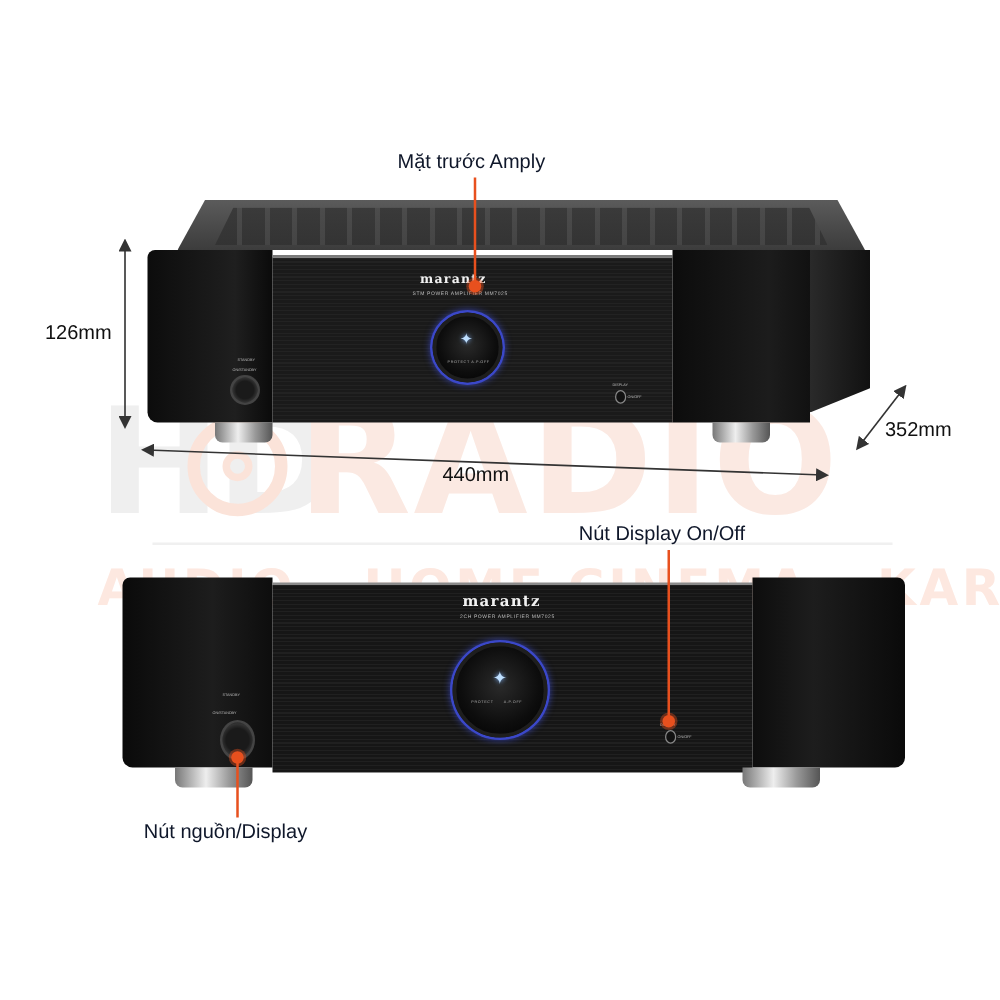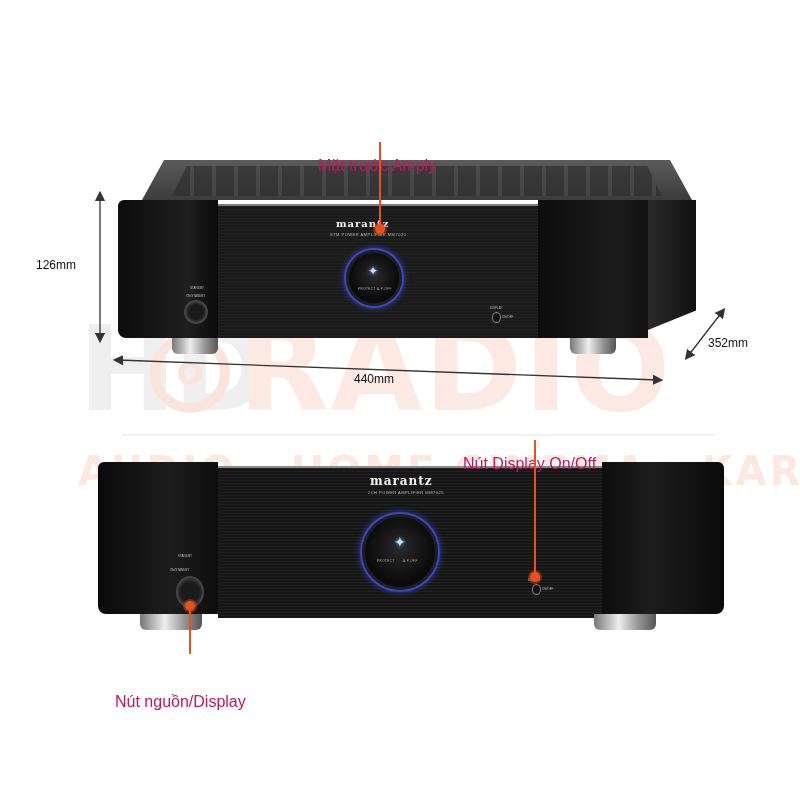--- a/index.html
+++ b/index.html
@@ -14,22 +14,22 @@
            color:#fbe9e2; letter-spacing:2px; font-family:"DejaVu Sans", sans-serif; }
   .wm-line { position:absolute; left:122px; top:434px; width:592px; height:2px; background:#f0f0f0; }
   .wm-tag { position:absolute; left:78px; top:448px; width:650px; font-weight:bold; font-size:40px;
             color:#fde8e0; letter-spacing:3px; white-space:nowrap; font-family:"DejaVu Sans", sans-serif; }
   .wm-target { position:absolute; left:150px; top:333px; width:80px; height:80px; border-radius:50%;
             border:10px solid #fbe3d9; box-sizing:border-box; }
   .wm-target::after { content:""; position:absolute; left:18px; top:18px; width:24px; height:24px;
             border-radius:50%; border:6px solid #fbe3d9; box-sizing:border-box; }
 
   
-  .label { position:absolute; font-size:16px; color:#be185d; white-space:nowrap;margin-top:36px; }
-  .dim { position:absolute; font-size:12px; color:#111; white-space:nowrap; }
+  .label { position:absolute; font-size:16px; color:#0f172a; white-space:nowrap; }
+  .dim { position:absolute; font-size:16px; color:#111; white-space:nowrap; }
 
   
   .leader { position:absolute; width:2px; background:#e8501e; }
   .dot { position:absolute; width:10px; height:10px; border-radius:50%; background:#e8501e;
          box-shadow:0 0 0 2px rgba(232,80,30,0.4); }
 
   
   .arrow-svg { position:absolute; left:0; top:0; width:800px; height:800px; pointer-events:none; }
 
   

